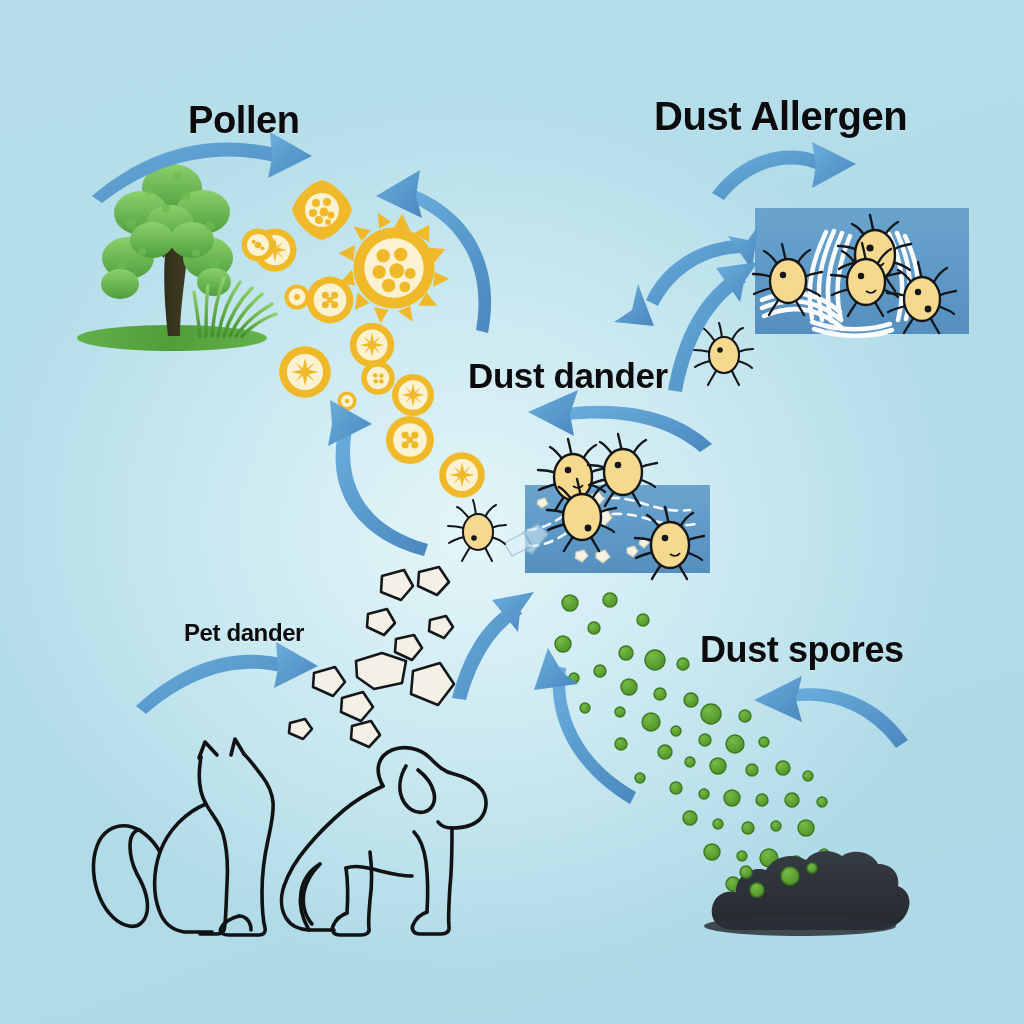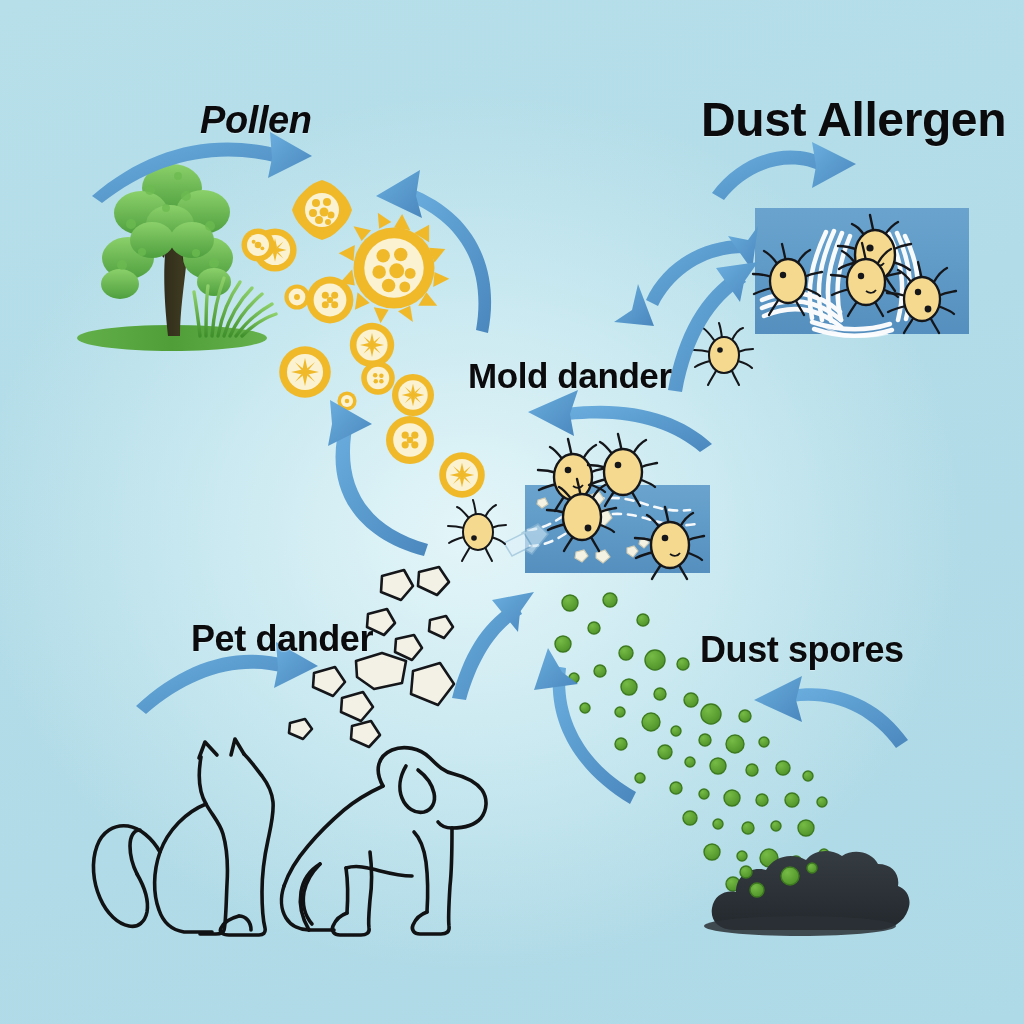--- a/index.html
+++ b/index.html
@@ -21,24 +21,24 @@
   .label{
     position:absolute;
     font-family:"Liberation Sans", sans-serif;
     font-weight:700;
     color:#0b0b0d;
     letter-spacing:-0.4px;
     white-space:nowrap;
     line-height:1;
     text-shadow:0 1px 1px rgba(255,255,255,0.35);
   }
-  #label-pollen{left:200px;top:101px;font-size:38px;font-style:italic;}
-  #label-dust-allergen{left:654px;top:96px;font-size:48px;margin-left:47px;}
+  #label-pollen{left:188px;top:101px;font-size:38px;}
+  #label-dust-allergen{left:654px;top:96px;font-size:40px;}
   #label-dust-dander{left:468px;top:358px;font-size:35px;}
-  #label-pet-dander{left:191px;top:621px;font-size:36px;}
+  #label-pet-dander{left:184px;top:621px;font-size:24px;}
   #label-mold-spores{left:700px;top:632px;font-size:36px;}
 </style>
 </head>
 <body>
 
 <div id="stage">
 
   <div id="bgwash"></div>
 
   <svg class="svgfull" viewBox="0 0 1024 1024" xmlns="http://www.w3.org/2000/svg">
@@ -682,17 +682,17 @@
 
       <g>
         <path d="M636 792 C586 764 560 718 566 668 L554 666 C546 722 576 772 630 804 Z"></path>
         <path d="M548 648 L534 690 L578 684 L562 672 Z"></path>
       </g>
     </g>
   </svg>
 
   <div class="label" id="label-pollen">Pollen</div>
   <div class="label" id="label-dust-allergen">Dust Allergen</div>
-  <div class="label" id="label-dust-dander">Mold dander</div>
+  <div class="label" id="label-dust-dander">Dust dander</div>
   <div class="label" id="label-pet-dander">Pet dander</div>
   <div class="label" id="label-mold-spores">Dust spores</div>
 
 </div>
 
 </body></html>

